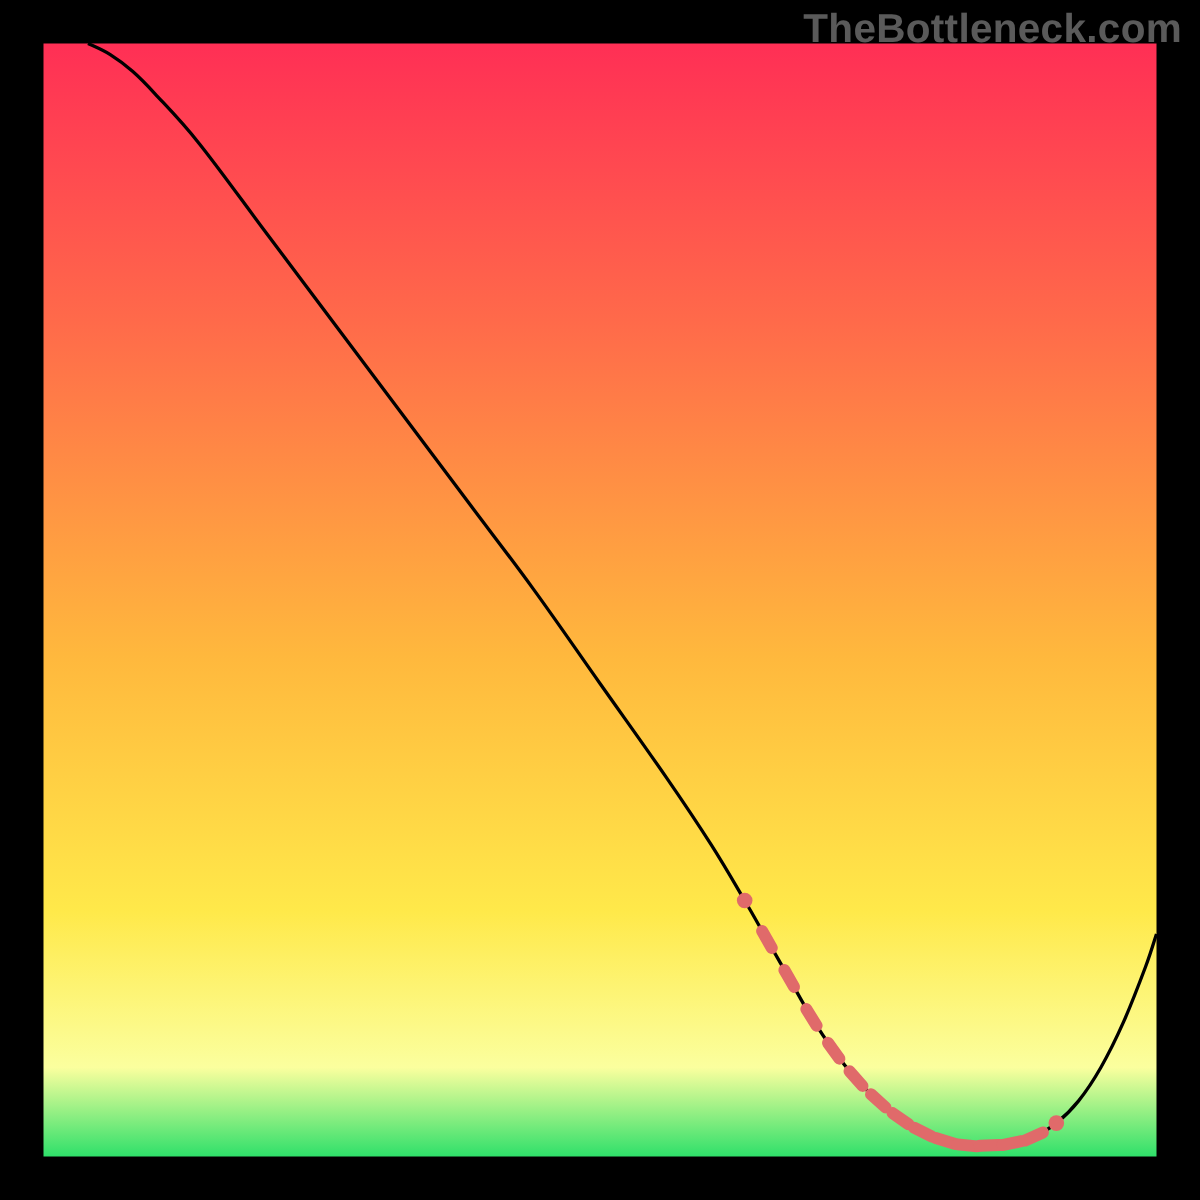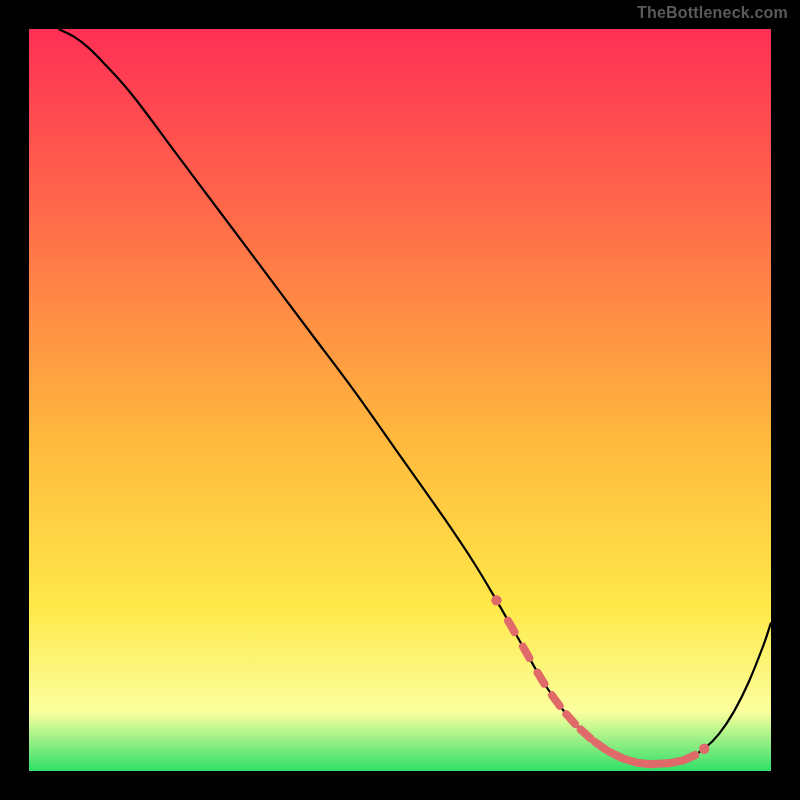--- a/index.html
+++ b/index.html
@@ -32,21 +32,21 @@
       var(--c-low) 78%,
       var(--c-pale) 92%,
       var(--c-green) 100%
     );
   }
   .attribution {
     position: absolute;
     top: 4px;
     right: 12px;
     color: #5a5a5a;
-    font-size: 16px;
+    font-size: 27px;
     font-weight: 600;
     letter-spacing: 0.2px;
     user-select: none;
     margin-left: 12px;
   }
   svg.overlay {
     position: absolute;
     left: 0;
     top: 0;
     width: 742px;

